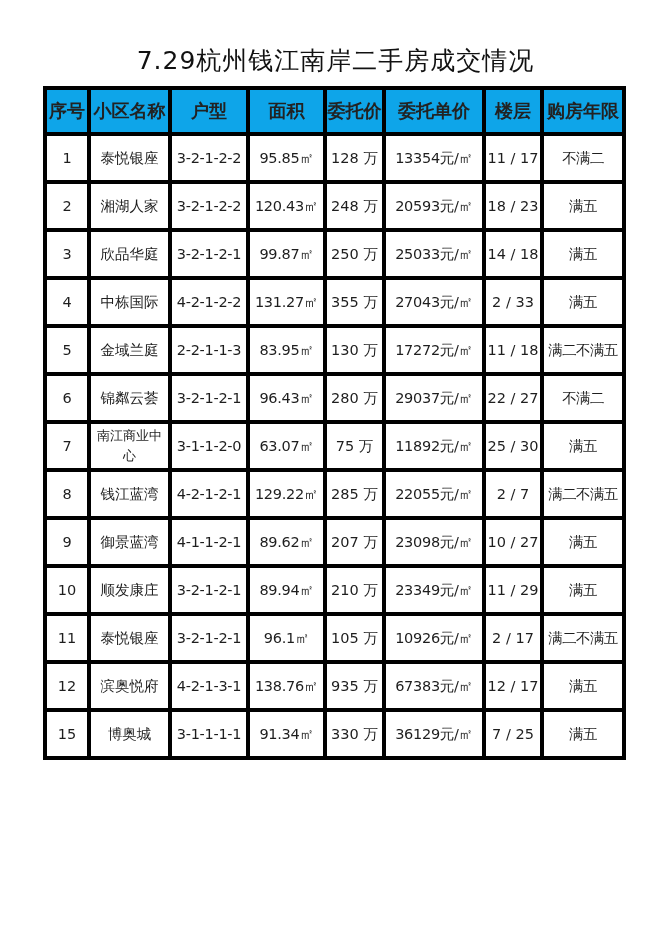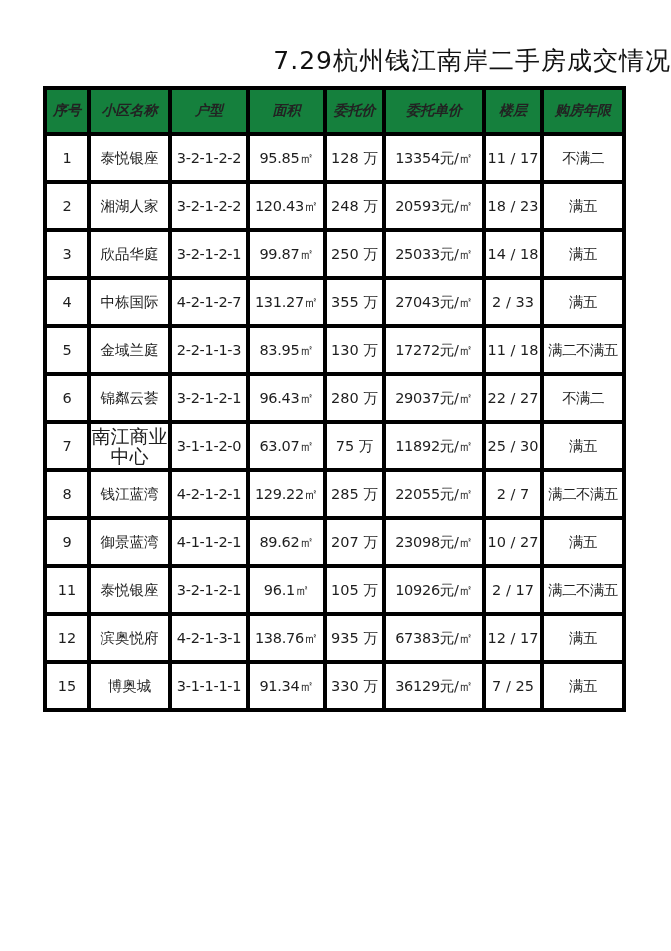--- a/index.html
+++ b/index.html
@@ -13,21 +13,21 @@
     position: relative;
     overflow: hidden;
     font-family: "DejaVu Sans", "Liberation Sans", sans-serif;
     color: #1a1a1a;
   }
   .title {
     position: absolute;
     left: 0;
     top: 44px;
     width: 671px;
-    text-align: right;
+    text-align: center;
     font-size: 25px;
     line-height: 34px;
     color: #111;
     letter-spacing: 1px;
     font-family: "DejaVu Sans", "Liberation Sans", sans-serif;
   }
   table.grid {
     position: absolute;
     left: 43px;
     top: 86px;
@@ -37,37 +37,36 @@
   }
   table.grid th, table.grid td {
     border: 4px solid #000;
     padding: 0;
     text-align: center;
     vertical-align: middle;
     overflow: hidden;
     white-space: nowrap;
   }
   table.grid th {
-    background: #15803d;
+    background: #0ea5e9;
     height: 42px;
-    font-size: 14px;
+    font-size: 18px;
     font-weight: bold;
     color: #222;
-    font-style: italic;
   }
   table.grid td {
     background: #ffffff;
     height: 44px;
     font-size: 14.5px;
     color: #1e1e1e;
   }
   table.grid td.wrap {
     white-space: normal;
     line-height: 20px;
-    font-size: 19px;
+    font-size: 13px;
   }
   td.narrow { letter-spacing: -0.3px; margin-left: 12px; }
   td.tight { font-size: 14px; letter-spacing: -0.6px; }
 </style>
 </head>
 <body>
 
 <div class="title">7.29杭州钱江南岸二手房成交情况</div>
 
 <table class="grid">
@@ -120,21 +119,21 @@
       <td class="narrow">3-2-1-2-1</td>
       <td class="narrow">99.87㎡</td>
       <td>250 万</td>
       <td class="narrow">25033元/㎡</td>
       <td>14 / 18</td>
       <td class="tight">满五</td>
     </tr>
     <tr>
       <td>4</td>
       <td>中栋国际</td>
-      <td class="narrow">4-2-1-2-7</td>
+      <td class="narrow">4-2-1-2-2</td>
       <td class="narrow">131.27㎡</td>
       <td>355 万</td>
       <td class="narrow">27043元/㎡</td>
       <td>2 / 33</td>
       <td class="tight">满五</td>
     </tr>
     <tr>
       <td>5</td>
       <td>金域兰庭</td>
       <td class="narrow">2-2-1-1-3</td>
@@ -178,20 +177,30 @@
       <td>9</td>
       <td>御景蓝湾</td>
       <td class="narrow">4-1-1-2-1</td>
       <td class="narrow">89.62㎡</td>
       <td>207 万</td>
       <td class="narrow">23098元/㎡</td>
       <td>10 / 27</td>
       <td class="tight">满五</td>
     </tr>
     <tr>
+      <td>10</td>
+      <td>顺发康庄</td>
+      <td class="narrow">3-2-1-2-1</td>
+      <td class="narrow">89.94㎡</td>
+      <td>210 万</td>
+      <td class="narrow">23349元/㎡</td>
+      <td>11 / 29</td>
+      <td class="tight">满五</td>
+    </tr>
+    <tr>
       <td>11</td>
       <td>泰悦银座</td>
       <td class="narrow">3-2-1-2-1</td>
       <td class="narrow">96.1㎡</td>
       <td>105 万</td>
       <td class="narrow">10926元/㎡</td>
       <td>2 / 17</td>
       <td class="tight">满二不满五</td>
     </tr>
     <tr>

